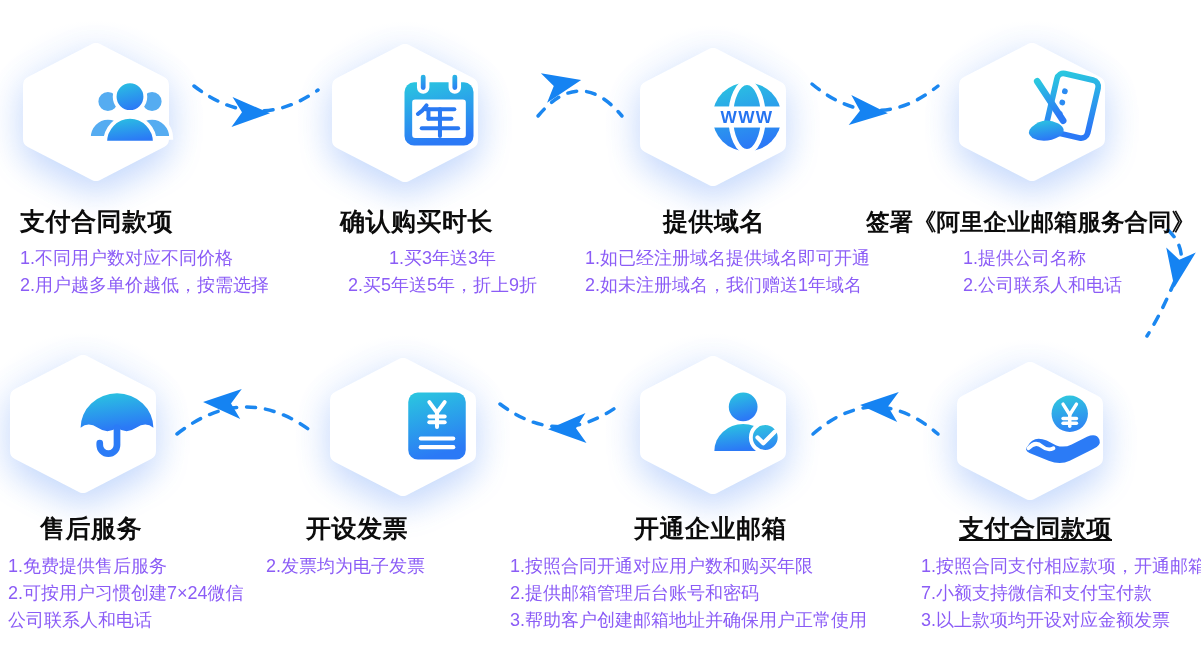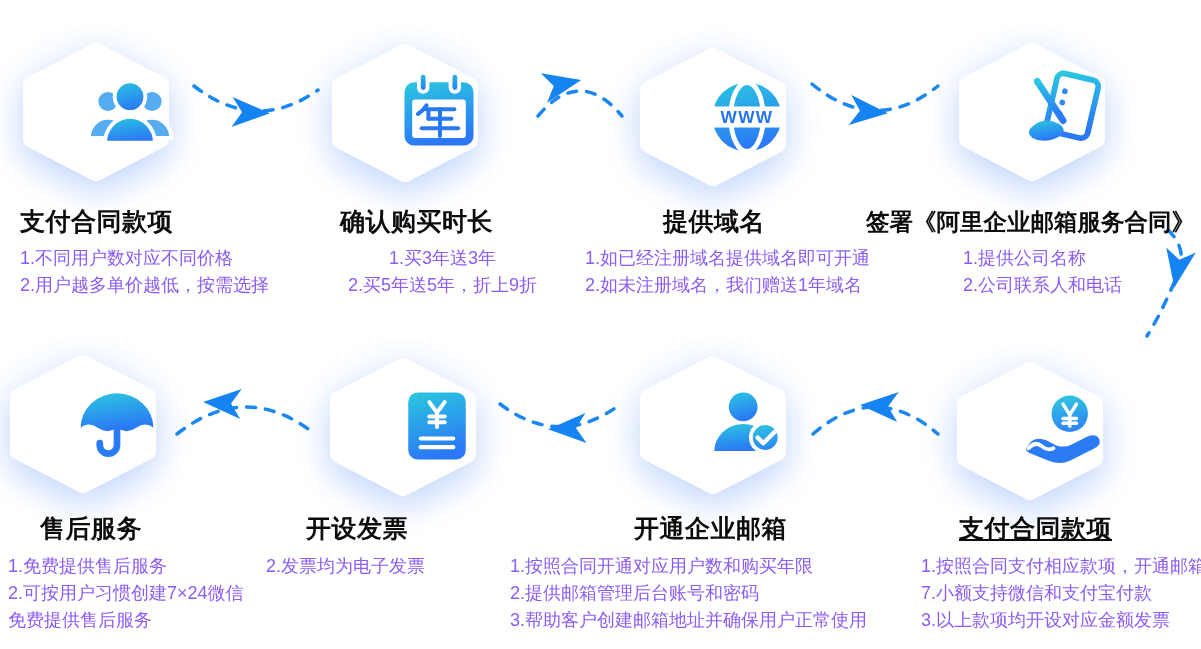--- a/index.html
+++ b/index.html
@@ -266,16 +266,16 @@
         <line x1="48" y1="10" x2="48" y2="18" stroke="url(#iconGrad)" stroke-width="6" stroke-linecap="round"></line>
         <path d="M10 52 A38 36 0 0 1 86 52 Q78 45 68 52 Q58 59 48 52 Q38 59 28 52 Q18 45 10 52 Z" fill="url(#iconGrad)"></path>
         <path d="M48 52 V70 a9 9 0 0 1 -18 0 v-2" stroke="#2B7BF6" stroke-width="7" fill="none" stroke-linecap="round"></path>
       </svg>
     </div>
   </div>
   <div class="title" style="left:40px;top:512px;">售后服务</div>
   <div class="desc" style="left:8px;top:553px;">
     <div>1.免费提供售后服务</div>
     <div>2.可按用户习惯创建7×24微信</div>
-    <div>免费提供售后服务</div>
+    <div>公司联系人和电话</div>
   </div>
 
 </div>
 
 </body></html>

